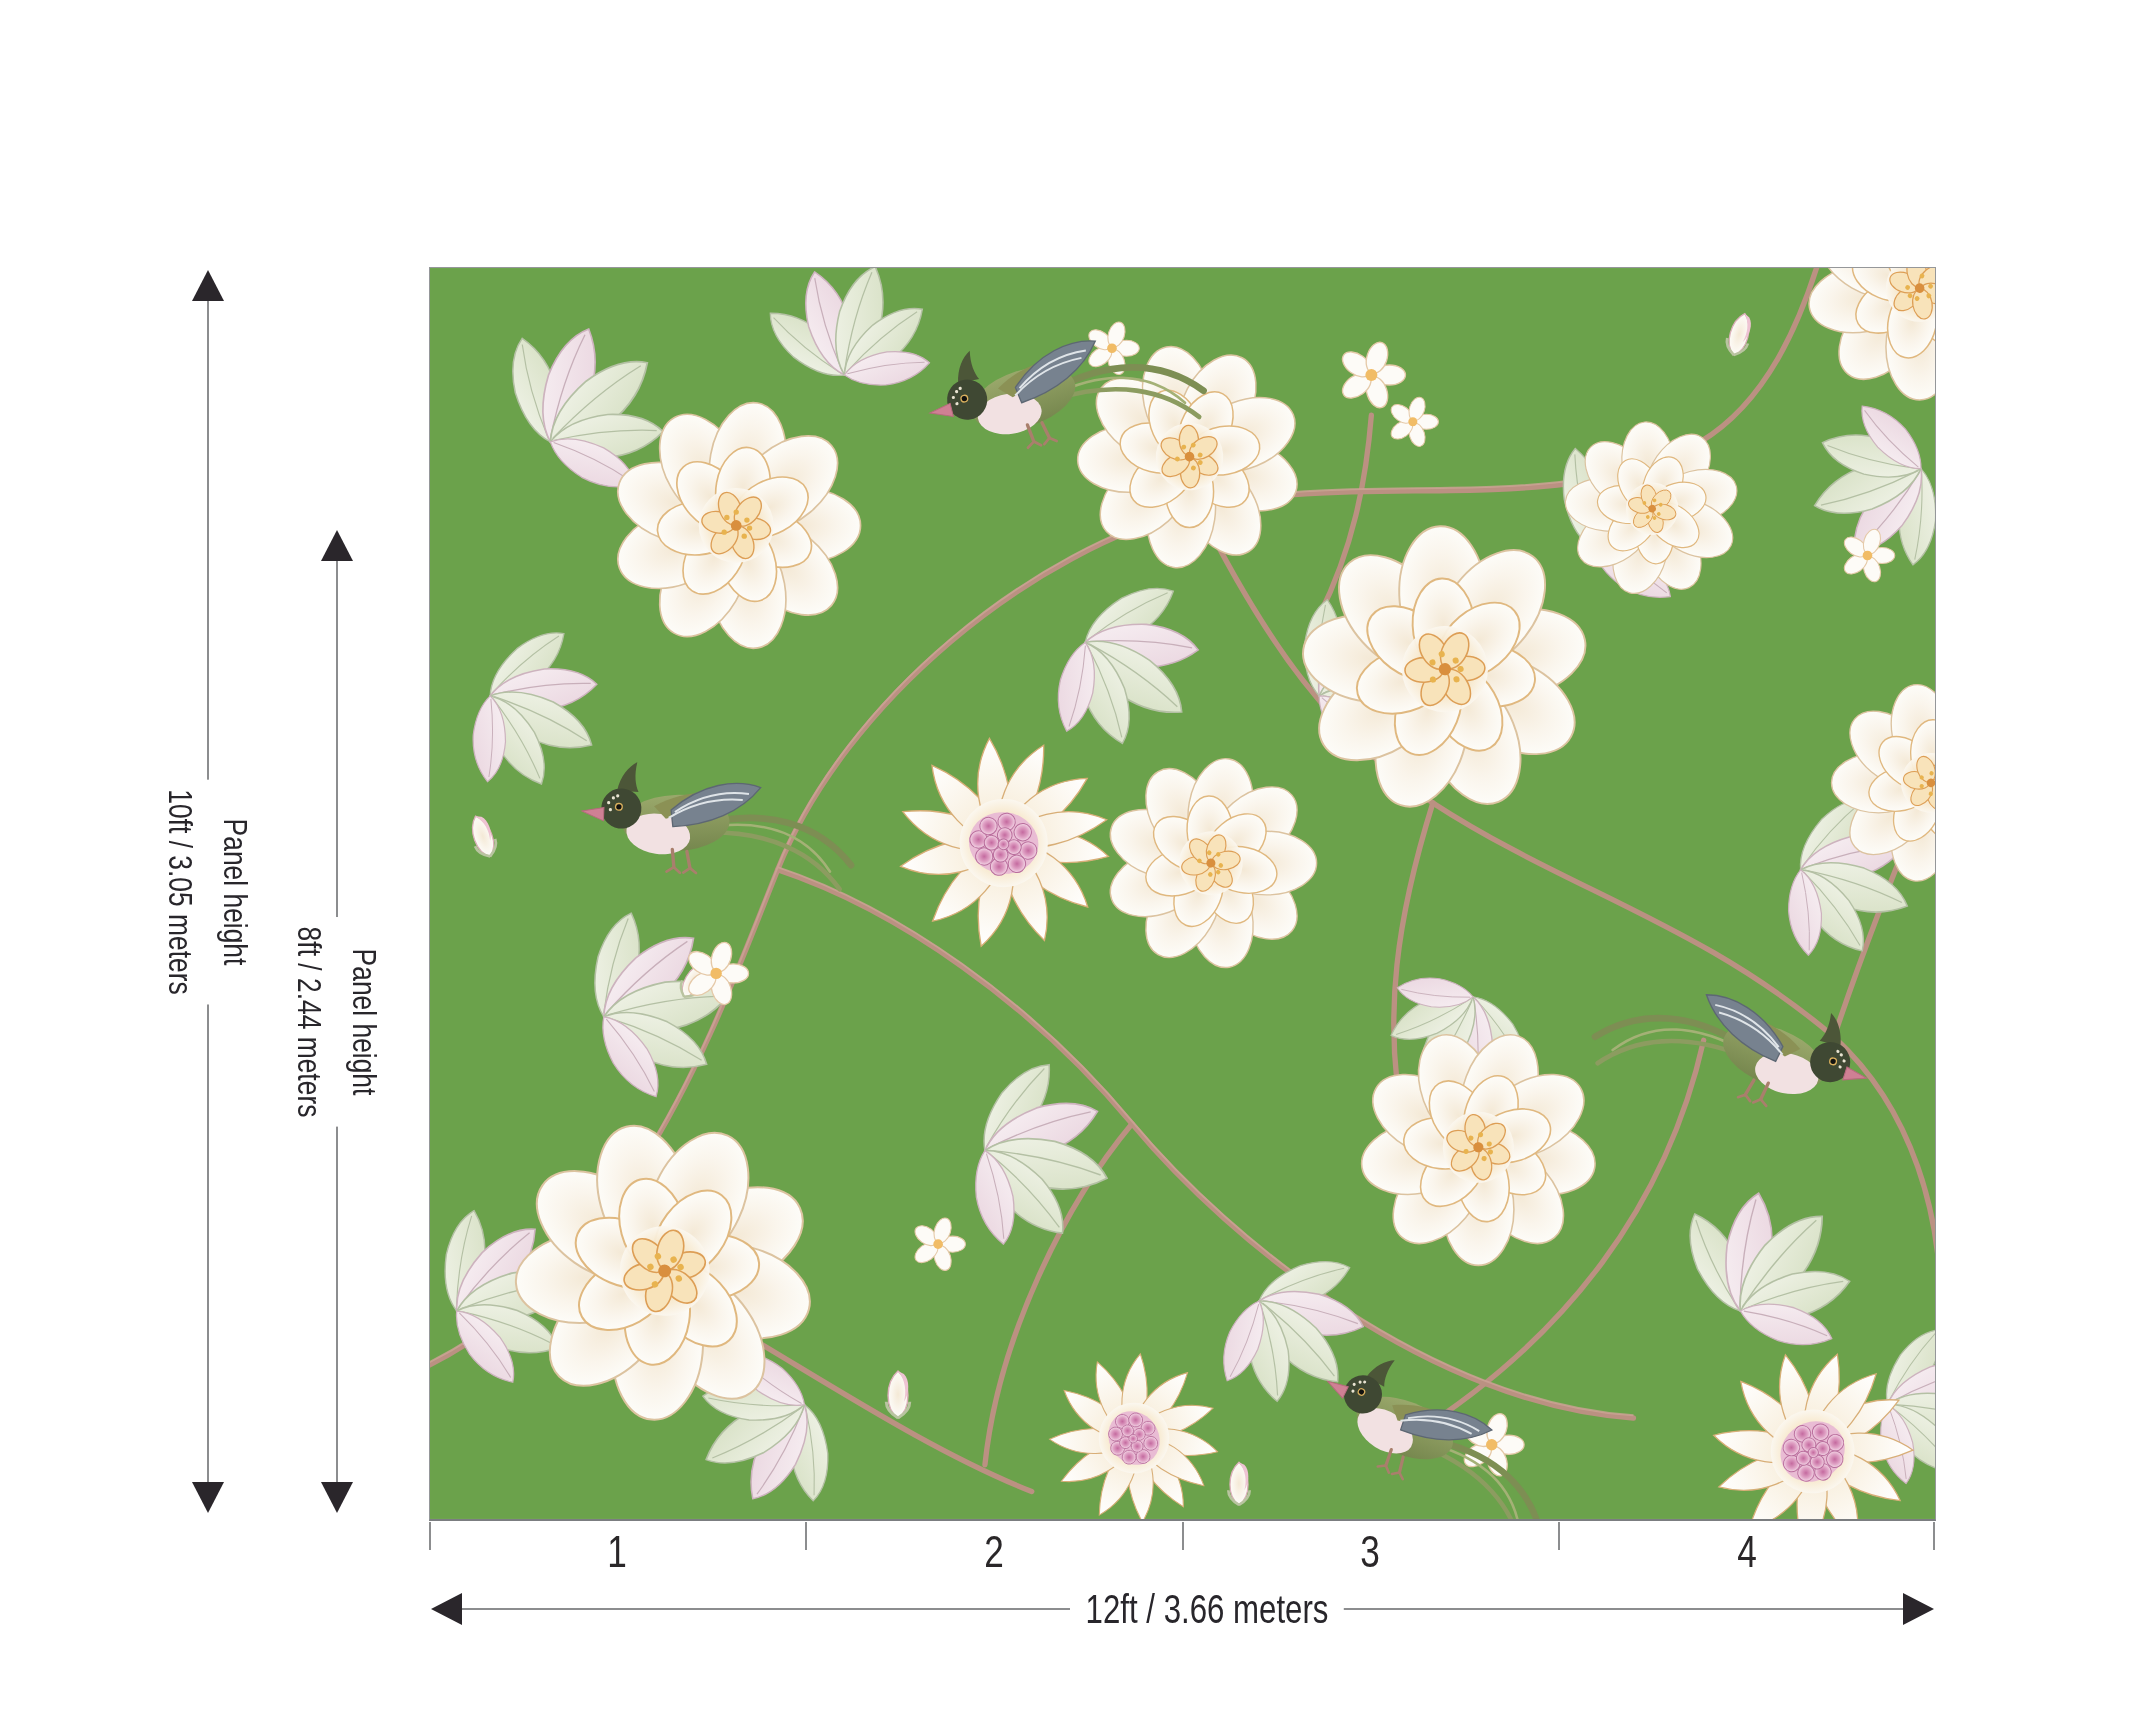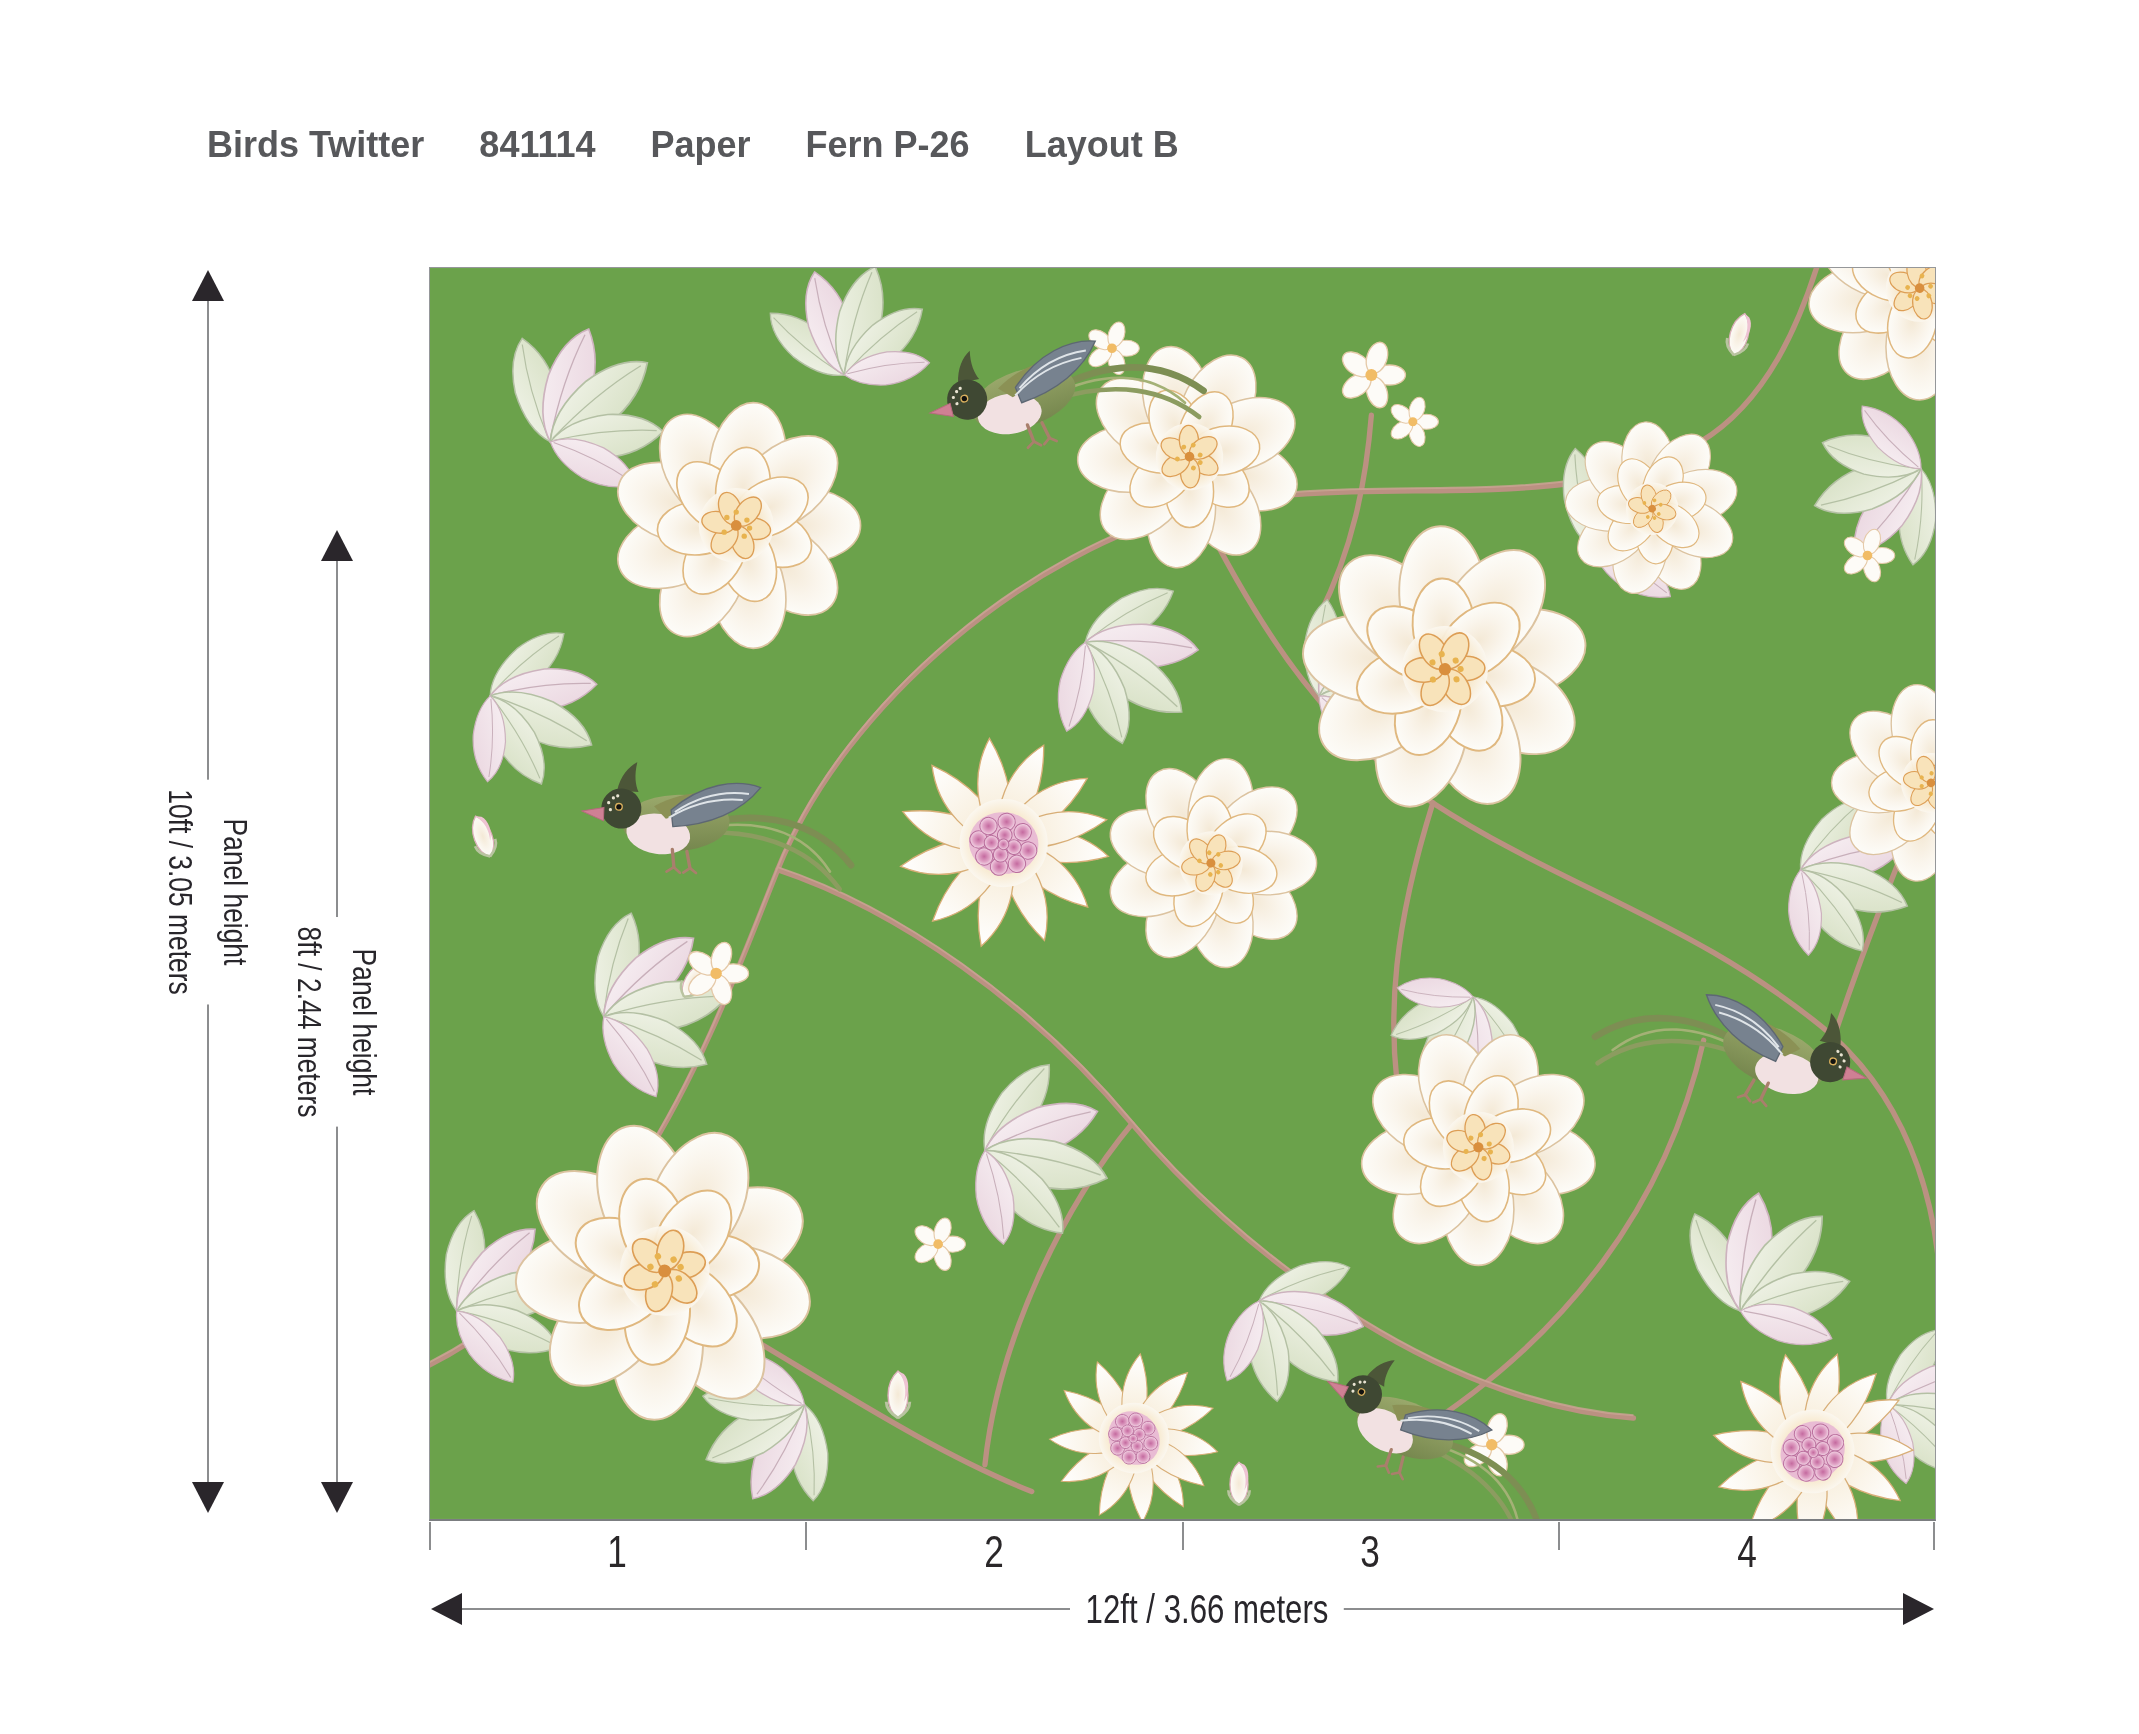--- a/index.html
+++ b/index.html
@@ -30,27 +30,20 @@
           padding:0 20px;transform:translate(-50%,-50%) scaleX(0.78);}
   
   .pnum{position:absolute;top:1530px;font-size:44px;line-height:44px;color:#2a2729;
         transform:translateX(-50%) scaleX(0.8);}
 </style>
 </head>
 <body>
 
 <div class="page">
 
-  <div class="header">
-    <span>Birds Twitter</span>
-    <span>841114</span>
-    <span>Paper</span>
-    <span>Fern P-26</span>
-    <span>Layout B</span>
-  </div>
 
   <div class="swatch">
     <svg width="1505" height="1251" viewBox="0 0 2251 1871">
       <defs>
         <radialGradient id="gWhite">
             <stop offset="0" stop-color="#f4e9d6"></stop>
             <stop offset="0.6" stop-color="#faf5ec"></stop>
             <stop offset="1" stop-color="#fdfcf8"></stop>
           </radialGradient>
         <radialGradient id="gPeach">

